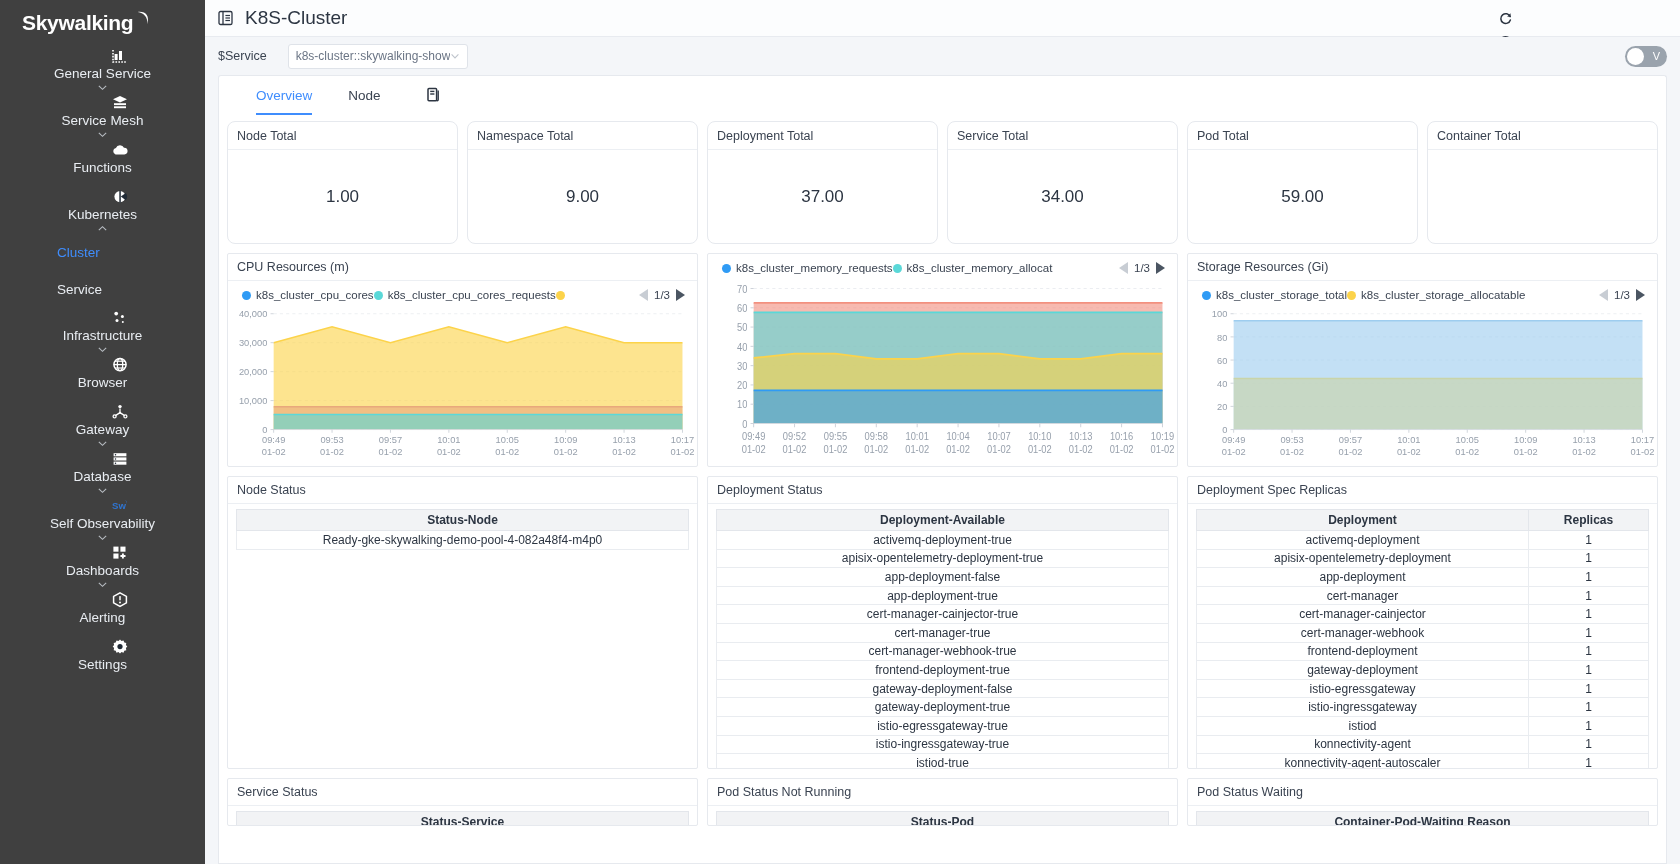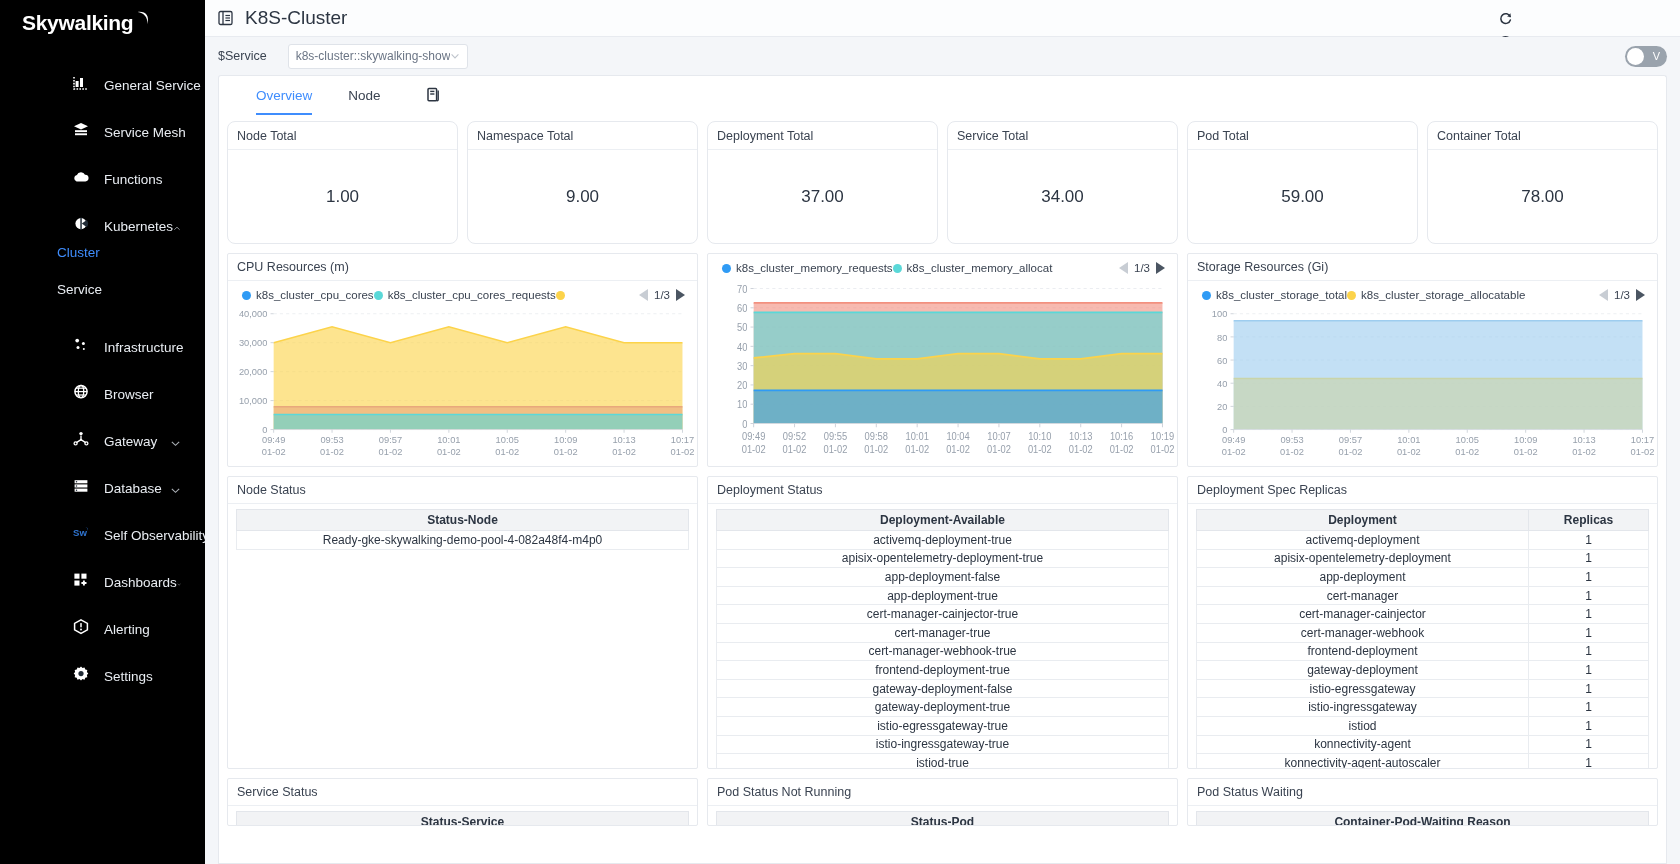--- a/index.html
+++ b/index.html
@@ -1,25 +1,25 @@
 <!DOCTYPE html>
 <html><head>
 <meta charset="utf-8">
 <style>
   * { box-sizing: border-box; margin:0; padding:0; }
   html,body { width:1680px; height:864px; overflow:hidden; }
   body { font-family:"Liberation Sans", sans-serif; background:#f7f8fa; color:#2c3542; font-size:13px; }
   .app { display:flex; width:1680px; height:864px; }
 
   
-  .sidebar { width:205px; min-width:205px; background:#000000; color:#fff; height:864px; overflow:hidden; }
+  .sidebar { width:205px; min-width:205px; background:#404040; color:#fff; height:864px; overflow:hidden; }
   .logo { height:46px; display:flex; align-items:center; padding:0 0 0 22px; }
   .logo-text { font-size:21px; font-weight:700; letter-spacing:-.3px; color:#fff; position:relative; }
   .logo-moon { position:absolute; right:-17px; top:0px; width:15px; height:15px; }
-  .nav-item { display:flex; align-items:flex-end; height:47px; padding:0 24px 0 24px; cursor:pointer; color:#e9edf2; font-size:13.5px; }
+  .nav-item { display:flex; align-items:center; height:47px; padding:0 24px 0 24px; cursor:pointer; color:#e9edf2; font-size:13.5px;flex-direction:column; }
   .nav-ico { width:20px; height:20px; margin-right:13px; display:flex; align-items:center; justify-content:center; flex:0 0 20px;margin-left:47px; }
   .nav-ico svg { display:block; }
   .nav-label { flex:1; white-space:nowrap; }
   .chev { width:11px; height:11px; opacity:.8; }
   .sub-item { display:flex; align-items:center; height:37px; padding-left:57px; font-size:13.5px; color:#e9edf2; cursor:pointer; }
   .sub-item.active { color:#3f8dfd; }
 
   
   .main { flex:1; height:864px; overflow:hidden; background:#f4f6f9; display:flex; flex-direction:column; }
   .topbar { height:37px; background:#fcfdfe; border-bottom:1px solid #e8ebf0; display:flex; align-items:center; padding:0 13px; }
@@ -327,21 +327,20 @@
             <div class="card">
               <div class="card-hd">Service Total</div>
               <div class="card-body">34.00</div>
             </div>
             <div class="card">
               <div class="card-hd">Pod Total</div>
               <div class="card-body">59.00</div>
             </div>
             <div class="card">
               <div class="card-hd">Container Total</div>
-              <div class="card-body">78.00</div>
             </div>
           </div>
         <div class="row" id="chart-row">
             <div class="chart-panel">
               <div class="panel-hd">CPU Resources (m)</div>
               <div class="legend">
                 <span class="lg">
                   <span class="dot" style="background:#2f9bf5"></span>
                   <span>k8s_cluster_cpu_cores</span>
                 </span>

